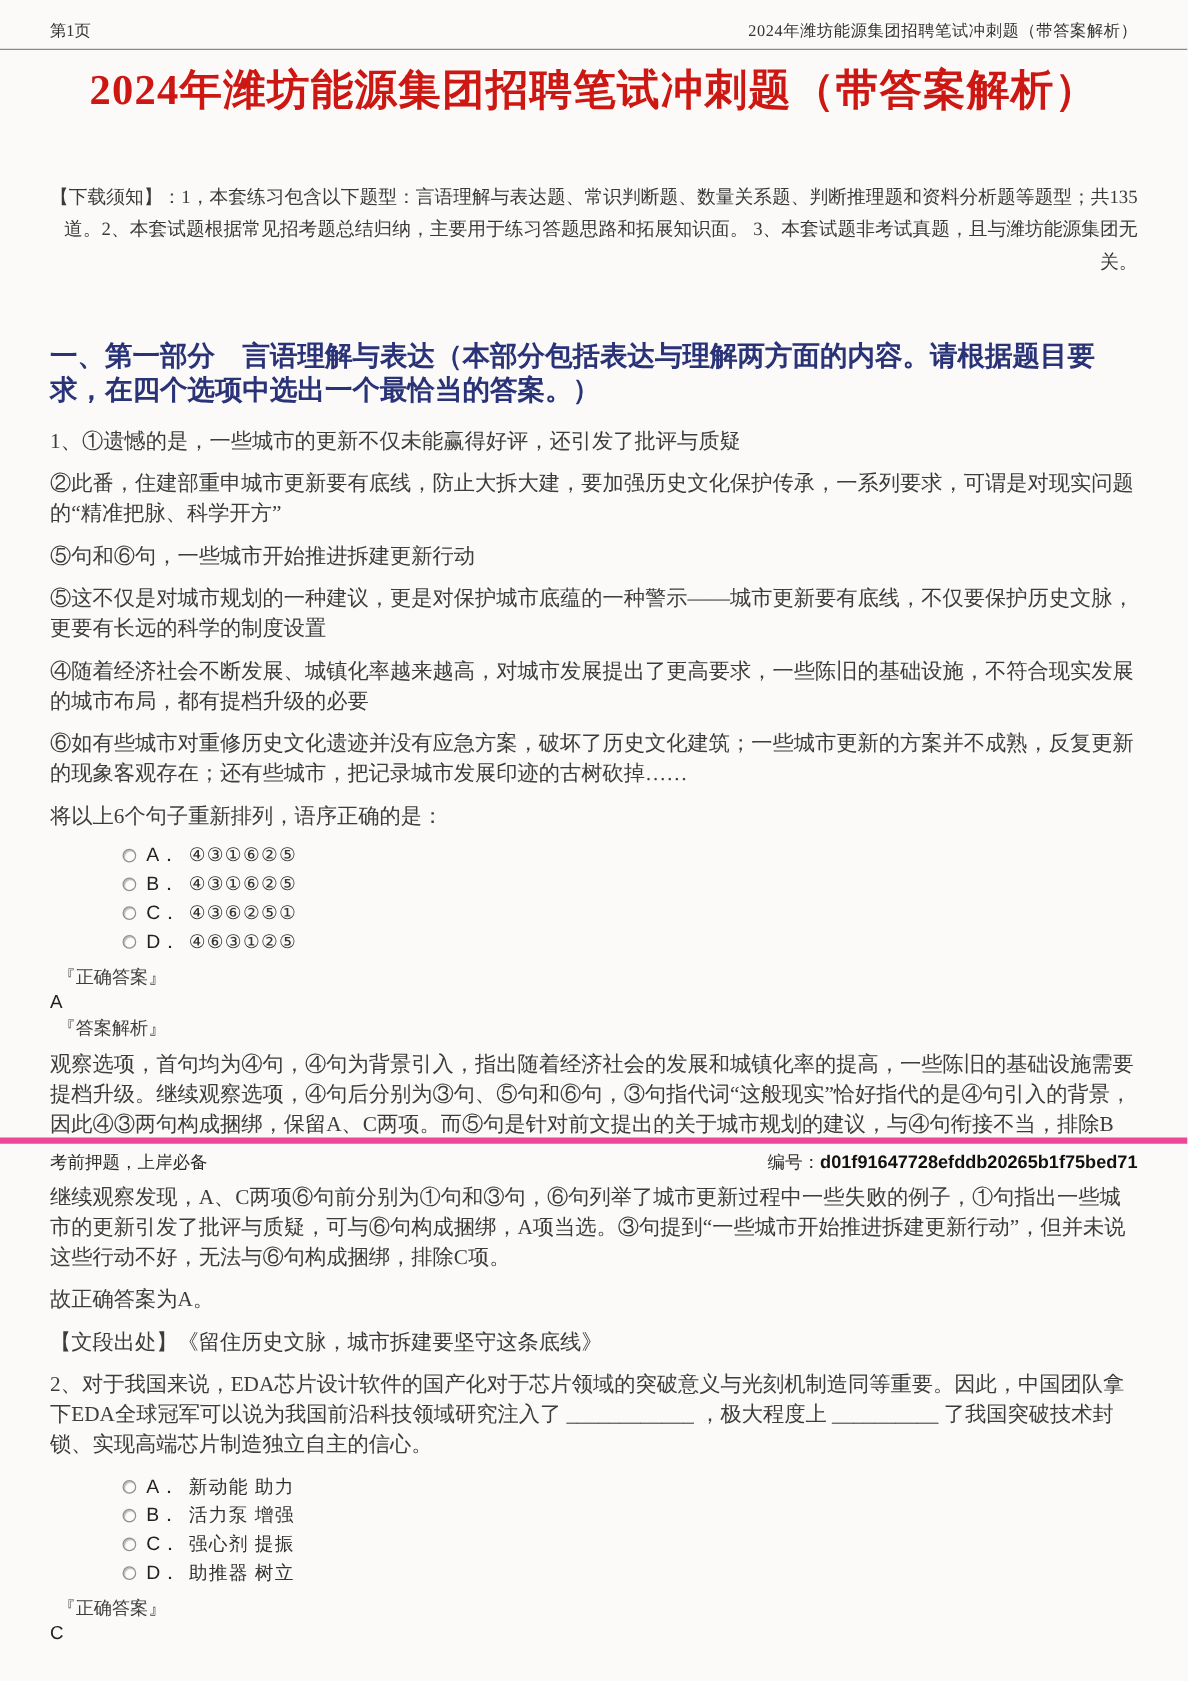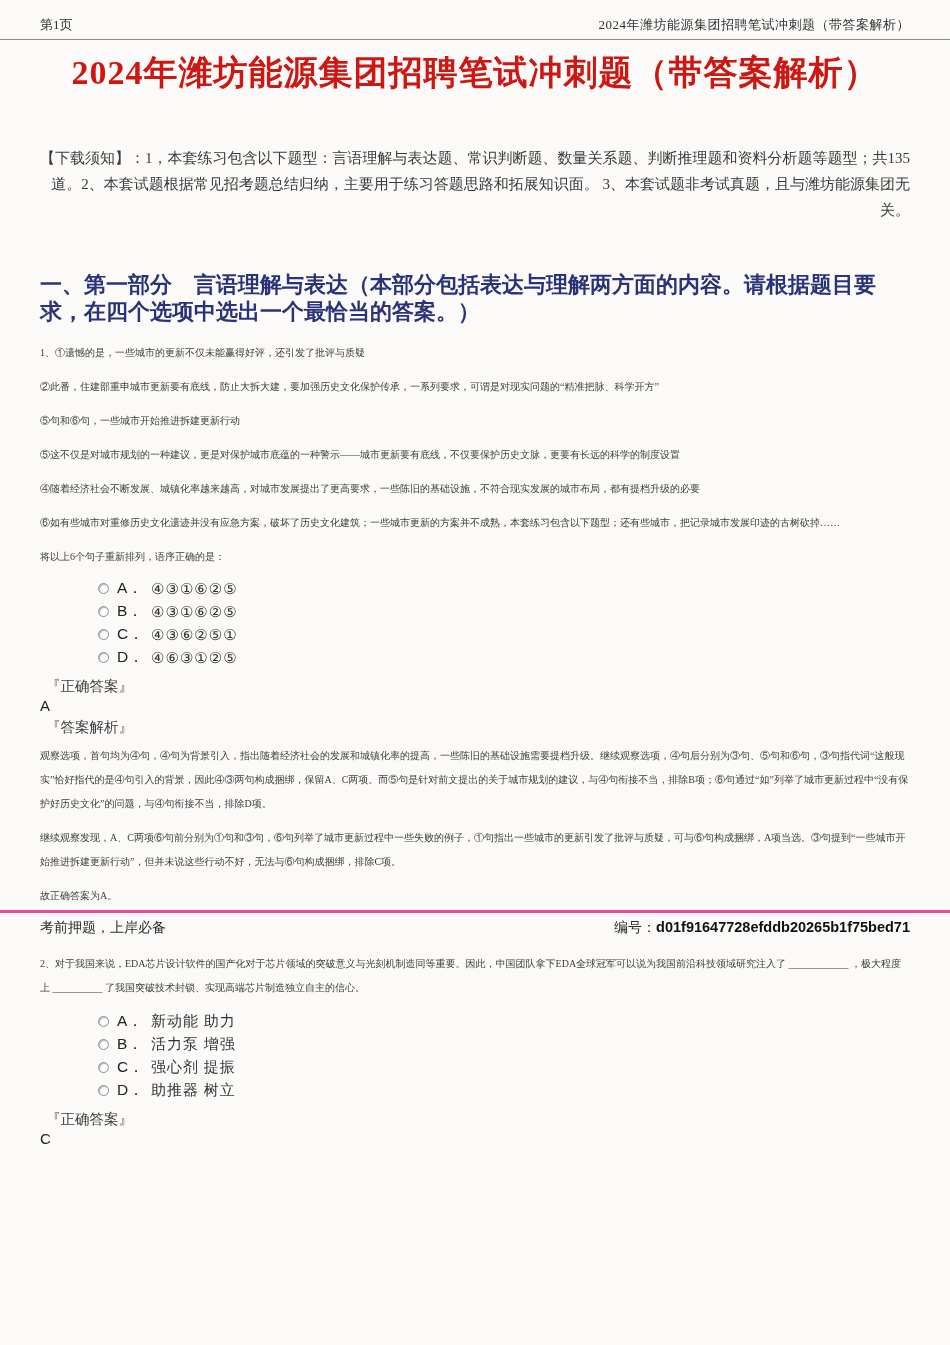--- a/index.html
+++ b/index.html
@@ -47,21 +47,21 @@
   .section-heading {
     margin-top: 48px;
     font-size: 22px;
     font-weight: bold;
     color: #2a3377;
     line-height: 27px;
   }
 
   .question-block { margin-top: 16px; }
   .para {
-    font-size: 10px;
+    font-size: 17px;
     line-height: 24px;
     margin-bottom: 10px;
     color: #3c3c3c;
   }
   .prompt { margin-bottom: 8px; }
 
   .options { margin-left: 58px; }
   .option-row {
     display: flex; align-items: center;
     height: 23px;
@@ -96,21 +96,21 @@
   .analysis-label { margin-top: 3px; }
   .analysis { margin-top: 7px; }
 
   .q2-block { margin-top: 10px; }
 
   
   .footer {
     position: absolute;
     left: 0; right: 0; bottom: 0;
     height: 37px;
-    border-top: 3px solid #ec4899;
+    border-top: 5px solid #ec4899;
     display: flex; justify-content: space-between; align-items: flex-start;
     padding: 6px 40px 0 40px;
     font-size: 14px; color: #2b2b2b;
     background: #fbfaf8;
   }
   .footer .serial {
     font-family: "Liberation Sans", "DejaVu Sans", sans-serif;
     font-weight: bold;
     font-size: 14.5px;
     color: #111;
@@ -134,21 +134,21 @@
     <p class="notice">【下载须知】：1，本套练习包含以下题型：言语理解与表达题、常识判断题、数量关系题、判断推理题和资料分析题等题型；共135道。2、本套试题根据常见招考题总结归纳，主要用于练习答题思路和拓展知识面。 3、本套试题非考试真题，且与潍坊能源集团无关。</p>
 
     <h2 class="section-heading" style="color: rgb(42, 51, 119);">一、第一部分　言语理解与表达（本部分包括表达与理解两方面的内容。请根据题目要求，在四个选项中选出一个最恰当的答案。）</h2>
 
     <div class="question-block">
       <p class="para">1、①遗憾的是，一些城市的更新不仅未能赢得好评，还引发了批评与质疑</p>
       <p class="para">②此番，住建部重申城市更新要有底线，防止大拆大建，要加强历史文化保护传承，一系列要求，可谓是对现实问题的“精准把脉、科学开方”</p>
       <p class="para">⑤句和⑥句，一些城市开始推进拆建更新行动</p>
       <p class="para">⑤这不仅是对城市规划的一种建议，更是对保护城市底蕴的一种警示——城市更新要有底线，不仅要保护历史文脉，更要有长远的科学的制度设置</p>
       <p class="para">④随着经济社会不断发展、城镇化率越来越高，对城市发展提出了更高要求，一些陈旧的基础设施，不符合现实发展的城市布局，都有提档升级的必要</p>
-      <p class="para">⑥如有些城市对重修历史文化遗迹并没有应急方案，破坏了历史文化建筑；一些城市更新的方案并不成熟，本套练习包含以下题型；还有些城市，把记录城市发展印迹的古树砍掉……</p>
+      <p class="para">⑥如有些城市对重修历史文化遗迹并没有应急方案，破坏了历史文化建筑；一些城市更新的方案并不成熟，反复更新的现象客观存在；还有些城市，把记录城市发展印迹的古树砍掉……</p>
       <p class="para prompt">将以上6个句子重新排列，语序正确的是：</p>
 
       <div class="options">
         <div class="option-row">
           <span class="radio"></span>
           <span class="opt-letter">A．</span>
           <span class="opt-text">④③①⑥②⑤</span>
         </div>
         <div class="option-row">
           <span class="radio"></span>

